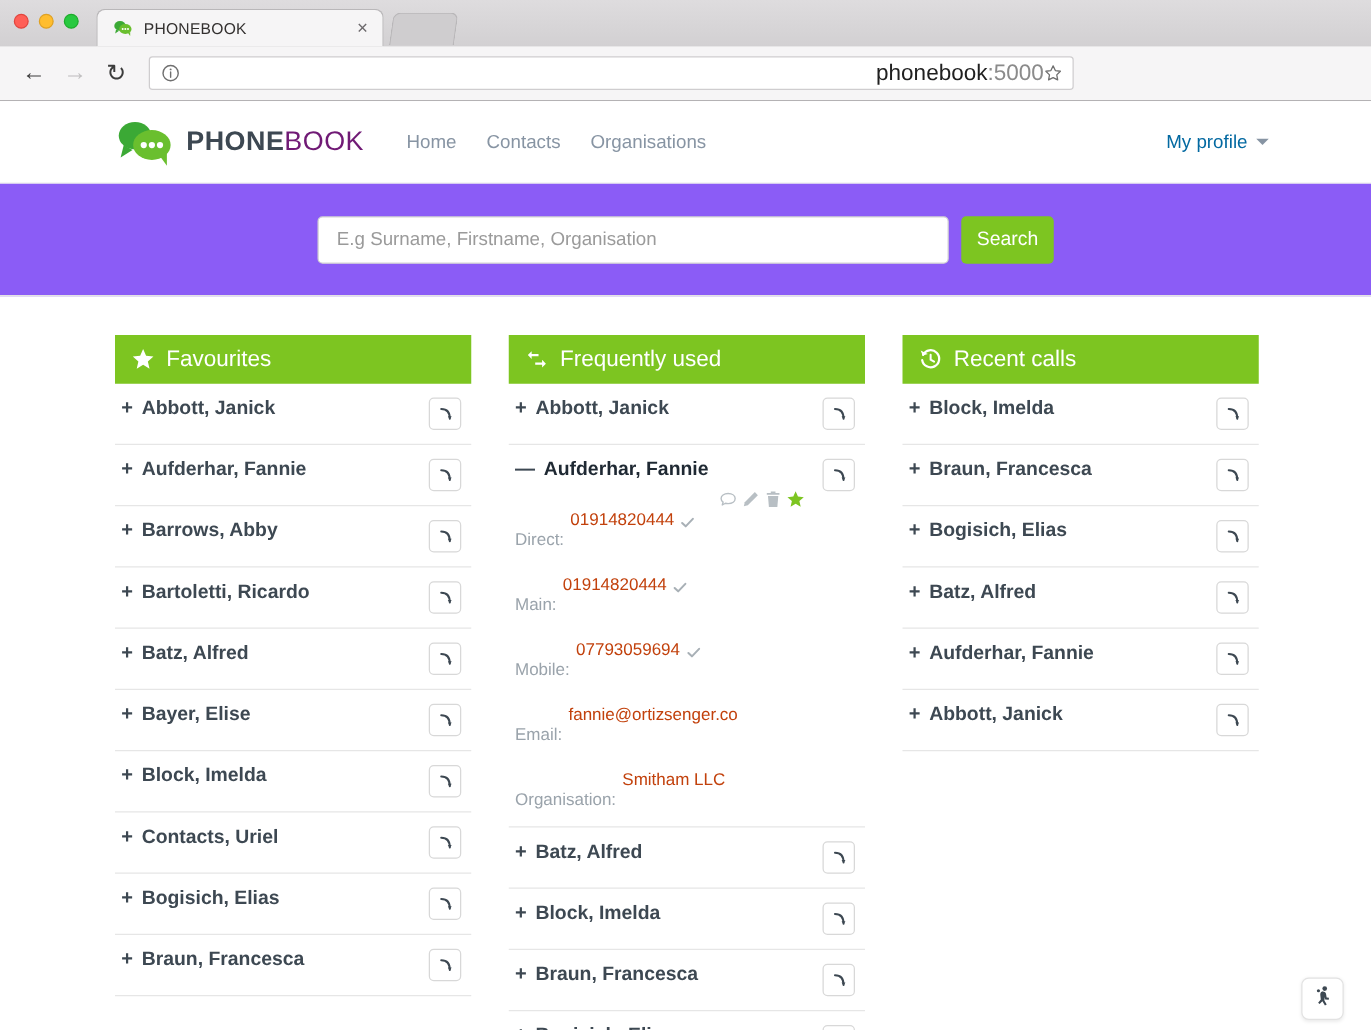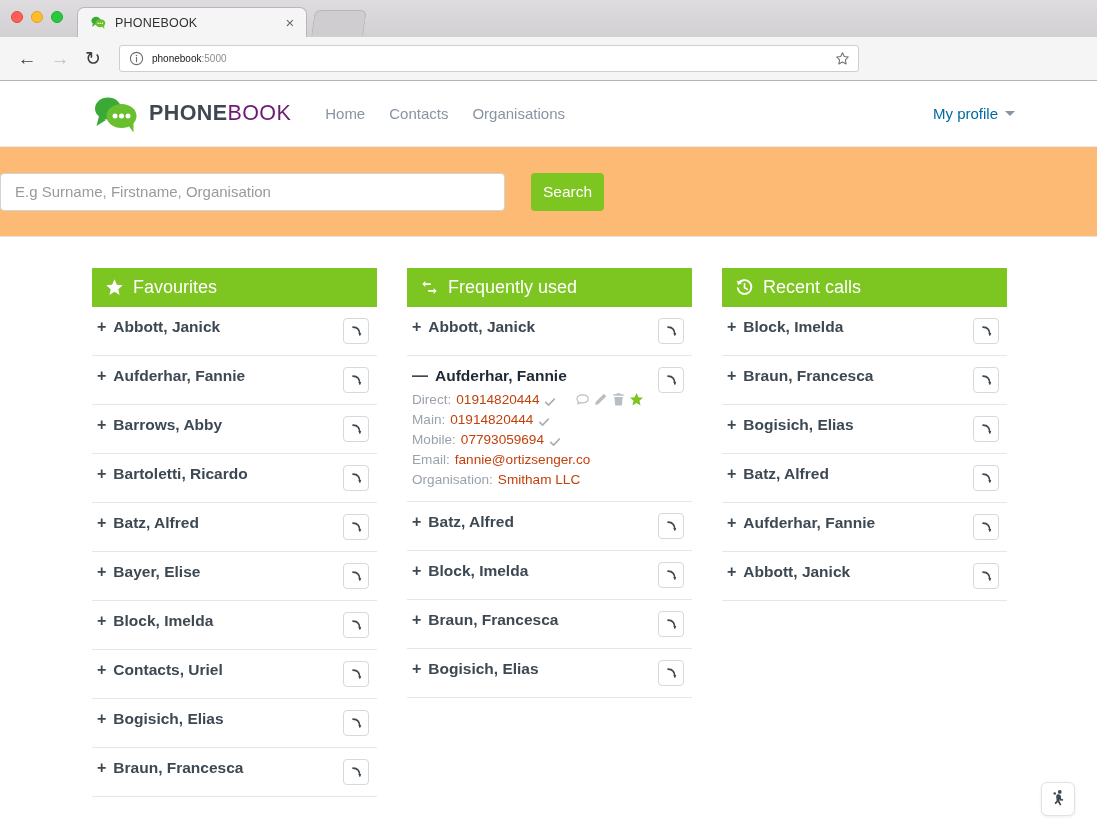--- a/index.html
+++ b/index.html
@@ -115,21 +115,21 @@
     align-items: center;
     padding: 0 8px 0 9px;
     cursor: text;
   }
   .info-icon {
     width: 15px; height: 15px;
     flex: 0 0 15px;
     margin-right: 8px;
     color: #6f6f6f;
   }
-  .url { flex: 1; font-size: 10px; color: #202020; white-space: nowrap; }
+  .url { flex: 1; font-size: 18px; color: #202020; white-space: nowrap; text-align: right; }
   .url .port { color: #8b8b8b; }
   .bookmark-star { width: 15px; height: 15px; flex: 0 0 15px; color: #6f6f6f; cursor: pointer; }
 
   
   .page { width: 1097px; background: #ffffff; }
 
   .site-header {
     height: 66px;
     background: #ffffff;
     display: flex;
@@ -167,25 +167,26 @@
   }
   .caret {
     width: 0; height: 0;
     border-left: 5px solid transparent;
     border-right: 5px solid transparent;
     border-top: 5px solid #8794a3;
   }
 
   .search-band {
     height: 90px;
-    background: #fdba74;
+    background: #8b5cf6;
     border-bottom: 1px solid #e3e3e3;
     display: flex;
     align-items: center;
-    gap: 26px;
+    justify-content: center;
+    gap: 10px;
   }
   .search-input {
     width: 505px;
     height: 38px;
     border: 1px solid #d3d3d3;
     border-radius: 4px;
     background: #ffffff;
     font-size: 15px;
     color: #3d4852;
     padding: 0 14px;
@@ -269,21 +270,21 @@
   }
   .detail-line {
     font-size: 13.6px;
     color: #4a5560;
     line-height: 20px;
     white-space: nowrap;
     display: flex;
     align-items: center;
     gap: 5px;
   }
-  .detail-label { color: #9aa3ab; }
+  .detail-label { color: #9aa3ab; margin-top: 32px; }
   .detail-value { color: #c2410c; }
   .verified-tick { width: 12px; height: 12px; flex: 0 0 12px; color: #a8b0b6; }
 
   .detail-actions {
     position: absolute;
     top: 2px;
     right: 14px;
     display: flex;
     align-items: center;
     gap: 3px;

